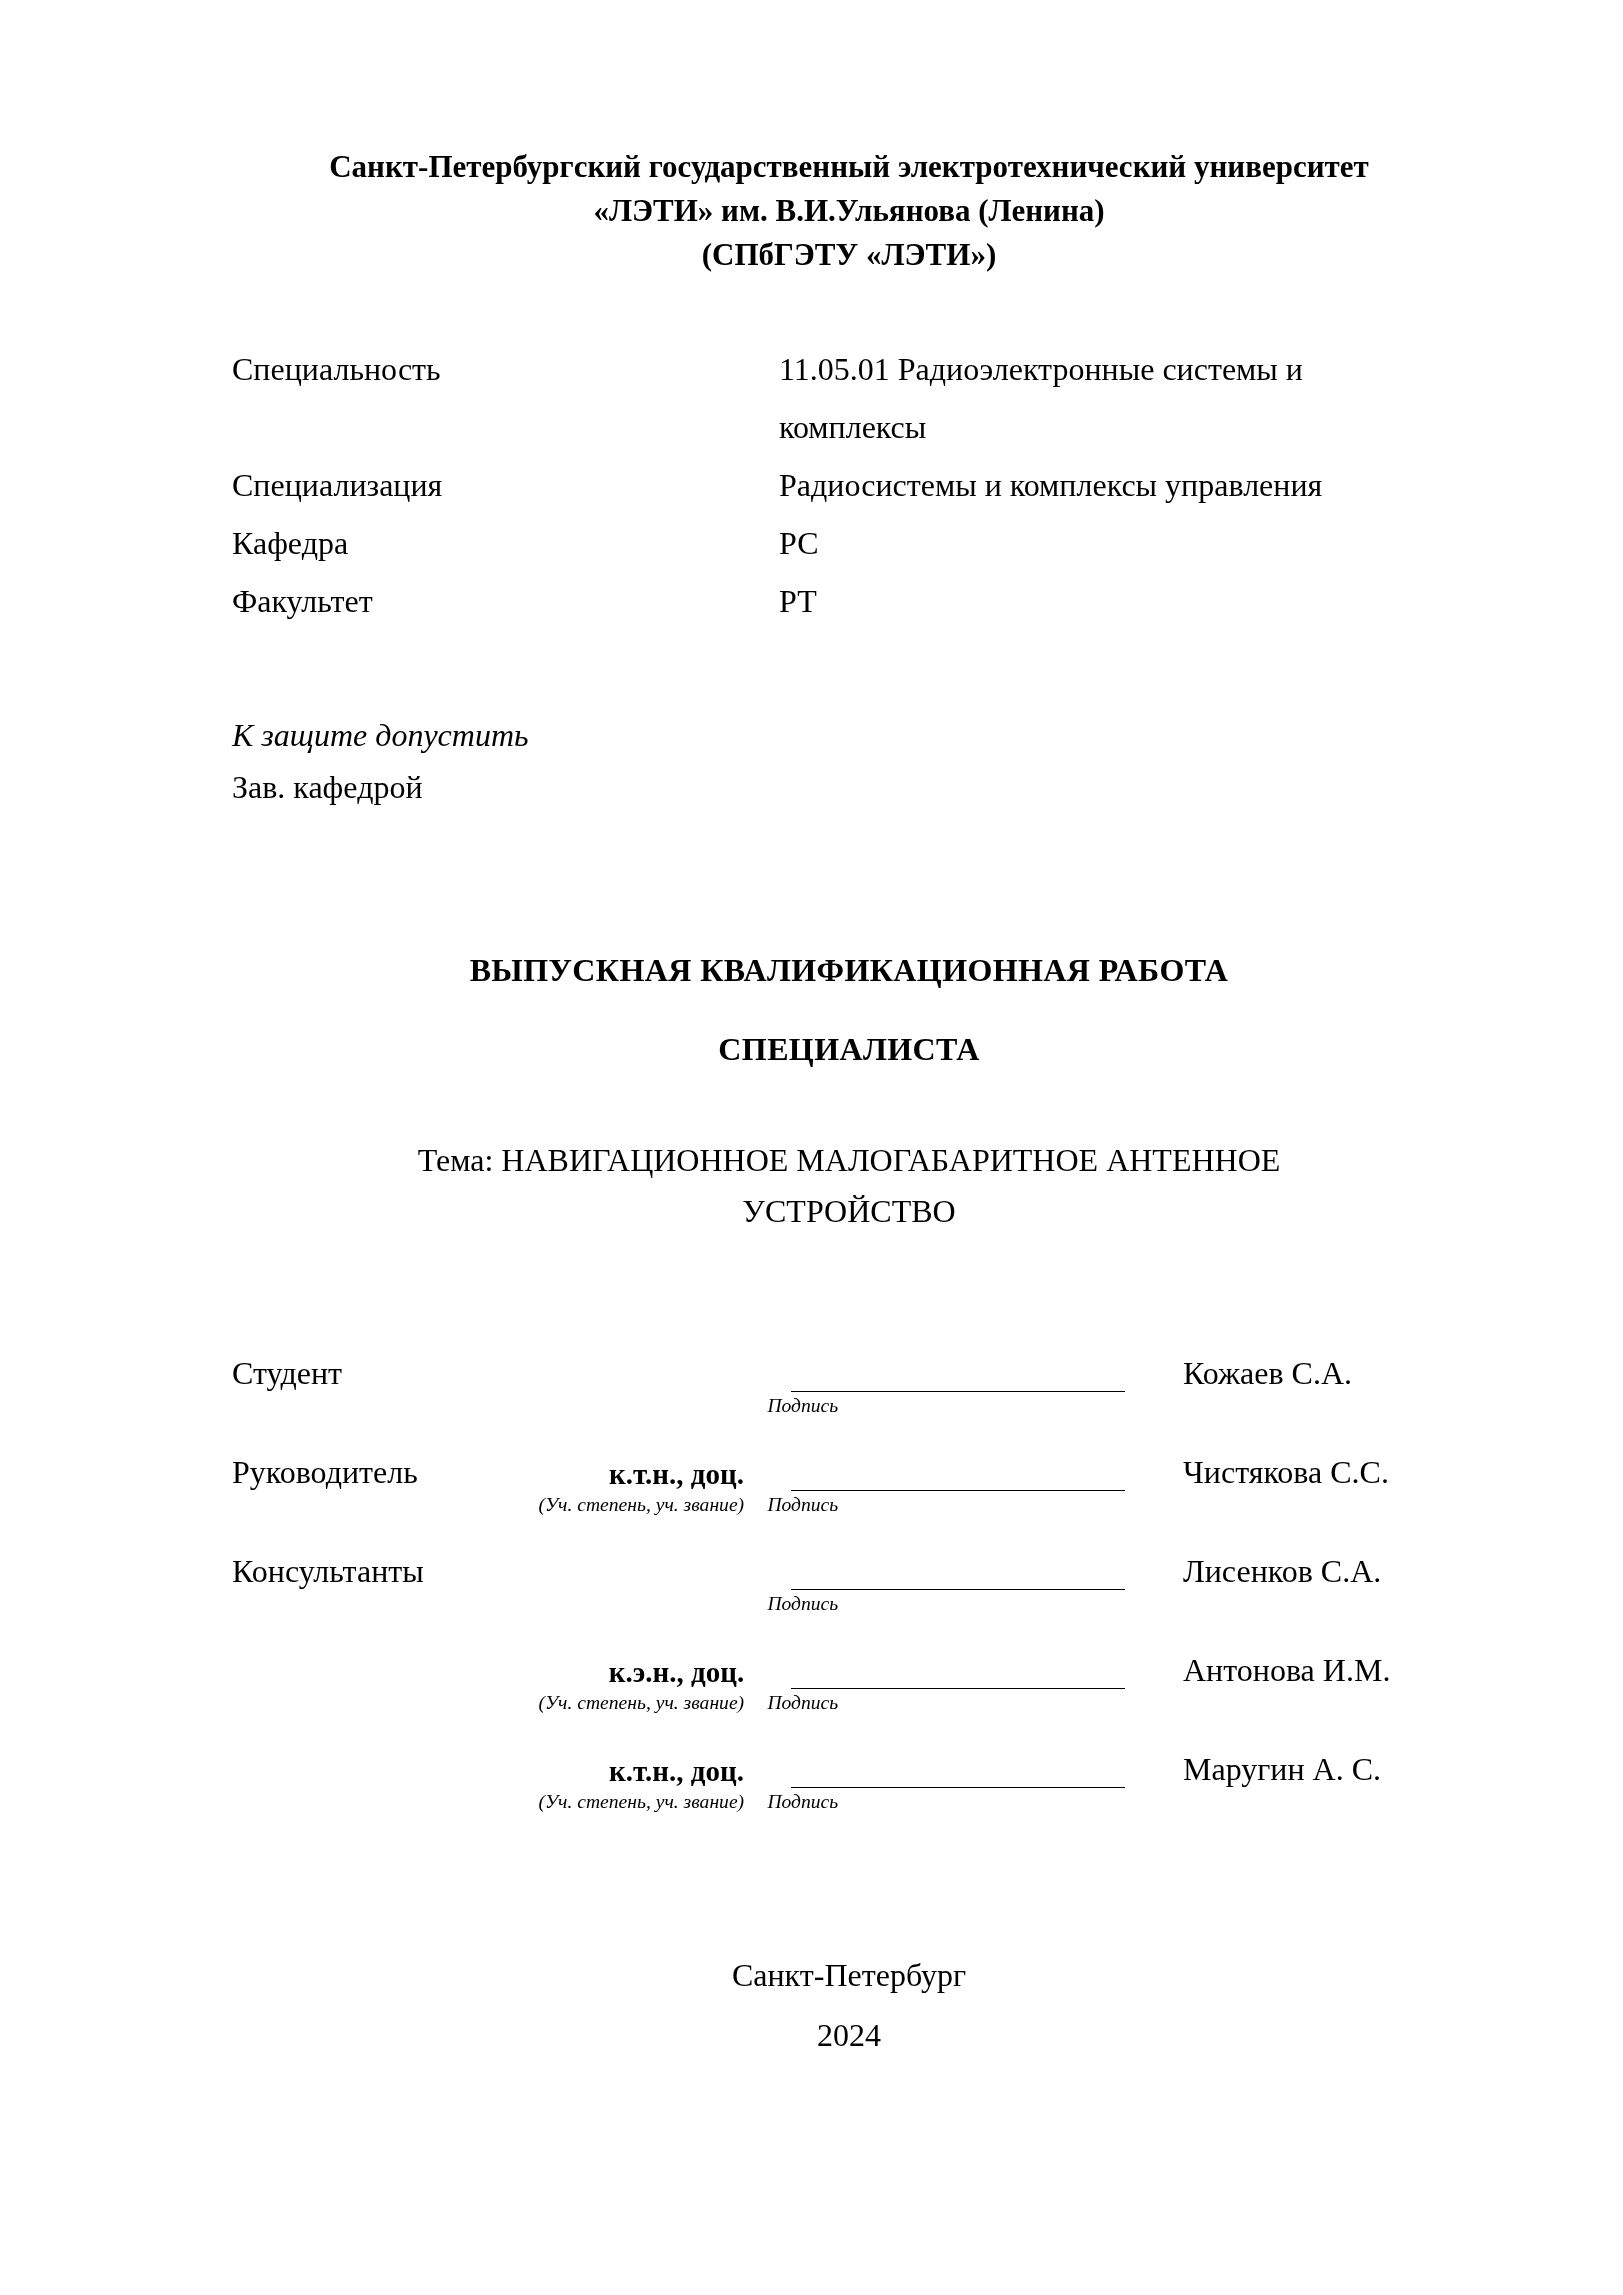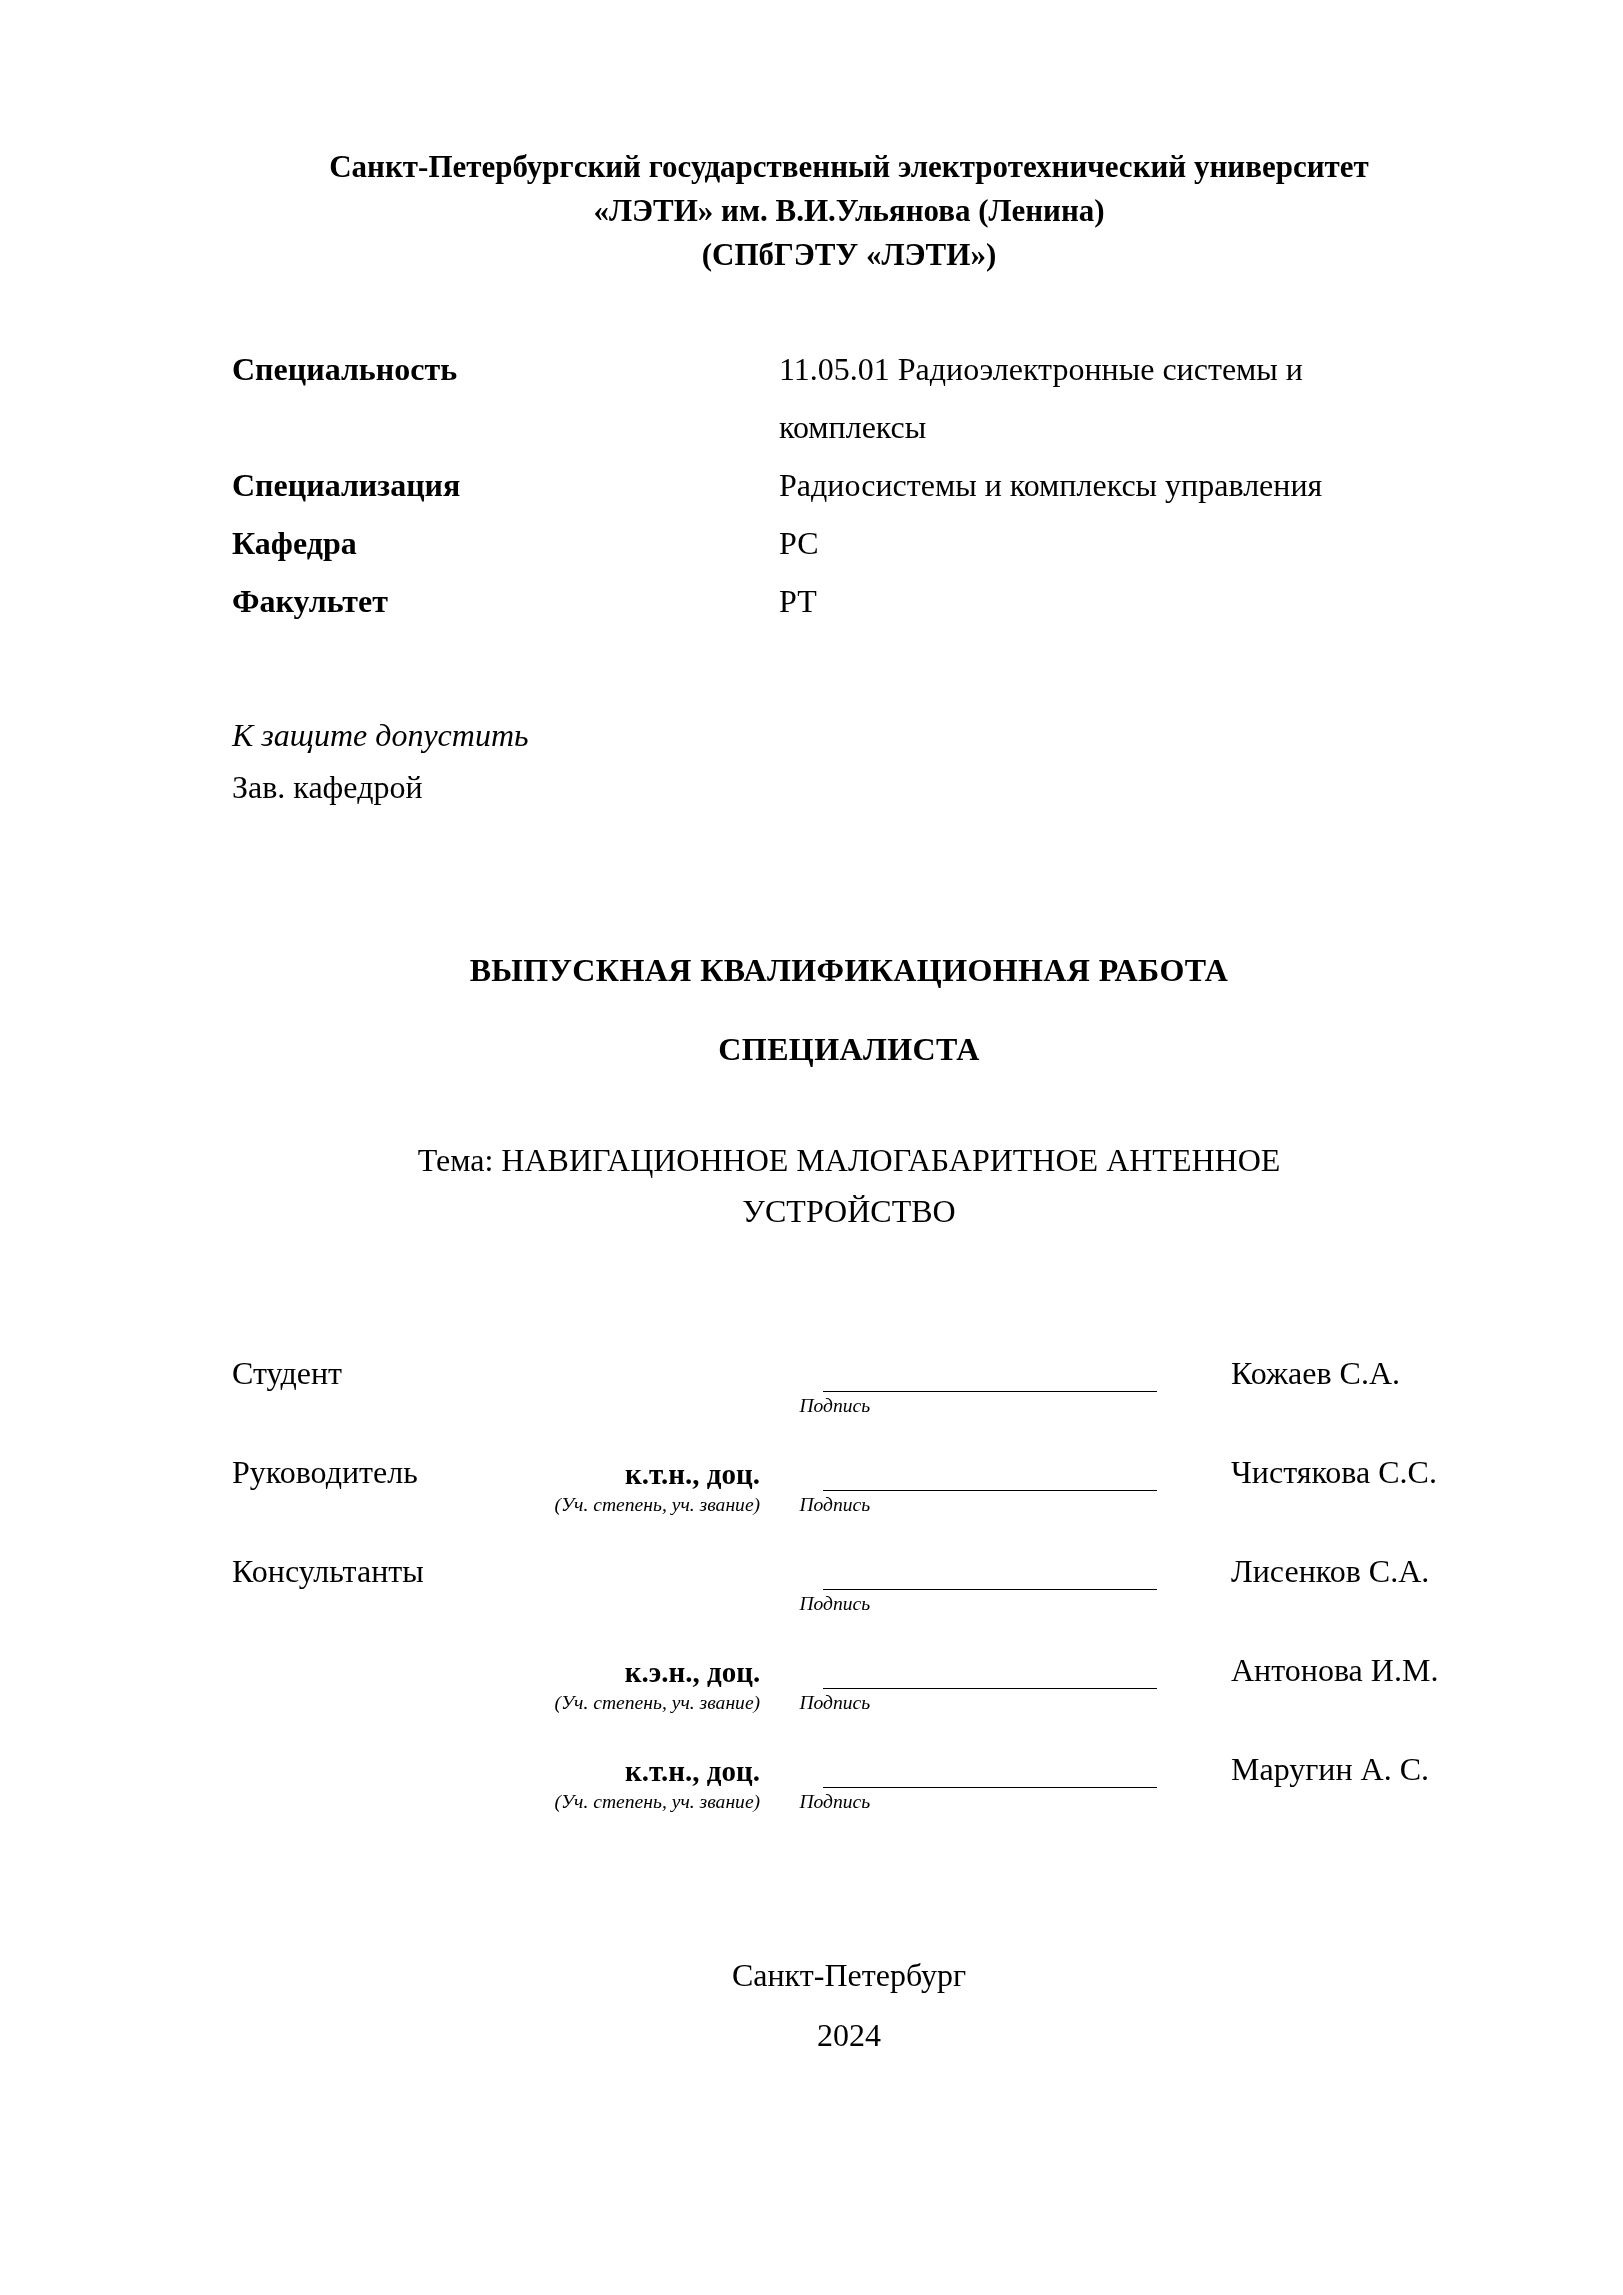--- a/index.html
+++ b/index.html
@@ -29,21 +29,21 @@
   
   .details {
     margin-top: 63px;
     font-size: 32px;
   }
   .detail-row {
     display: grid;
     grid-template-columns: 547px 1fr;
     line-height: 58px;
   }
-  .detail-label { font-weight: bold; }
+  .detail-label { font-weight: normal; }
   .detail-value { max-width: 620px; }
 
   
   .admission {
     margin-top: 79px;
     font-size: 32px;
     line-height: 52px;
   }
   .admission-line1 { font-style: italic; }
 
@@ -68,21 +68,20 @@
 
   
   .signatures { margin-top: 118px; }
   .sig-row {
     display: grid;
     grid-template-columns: 330px 229px 334px 1fr;
     align-items: end;
     height: 37px;
     margin-bottom: 62px;
     font-size: 32px;
-    gap: 16px;
   }
   .sig-role { white-space: nowrap; }
   .sig-degree-cell {
     position: relative;
     text-align: center;
     font-size: 29px;
     font-weight: bold;
   }
   .sig-line-cell { position: relative; height: 37px; }
   .sig-line {

